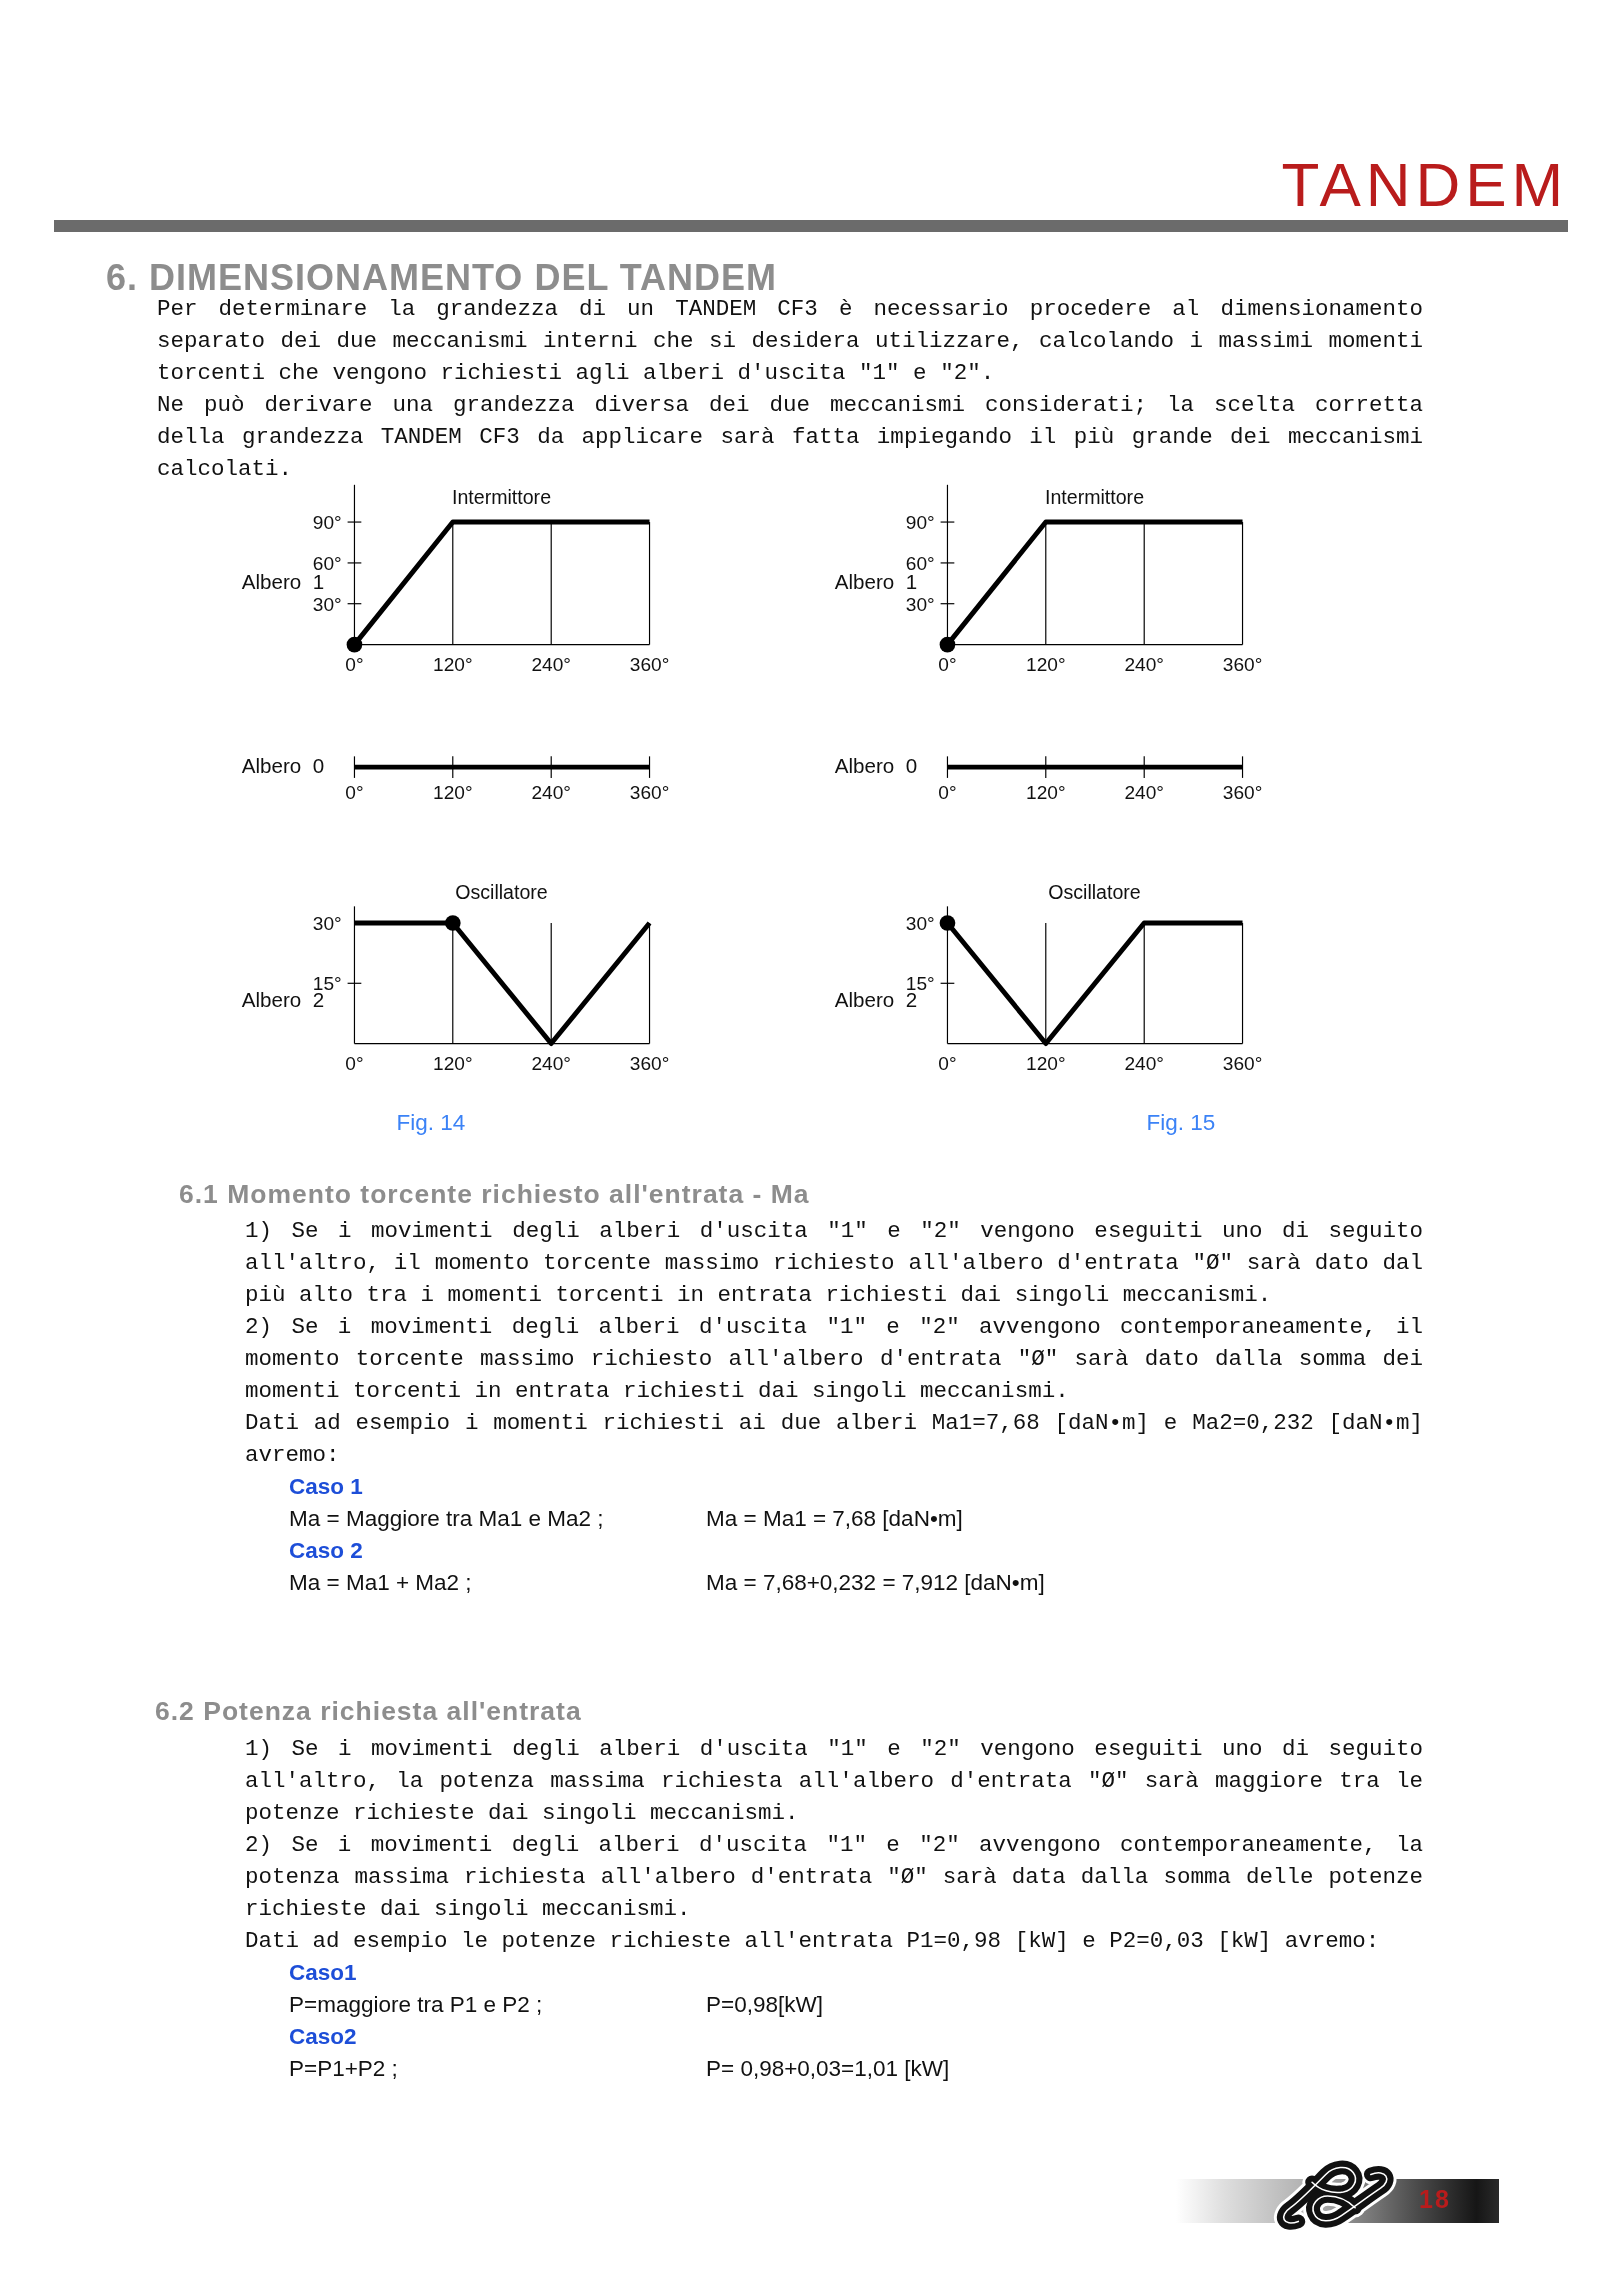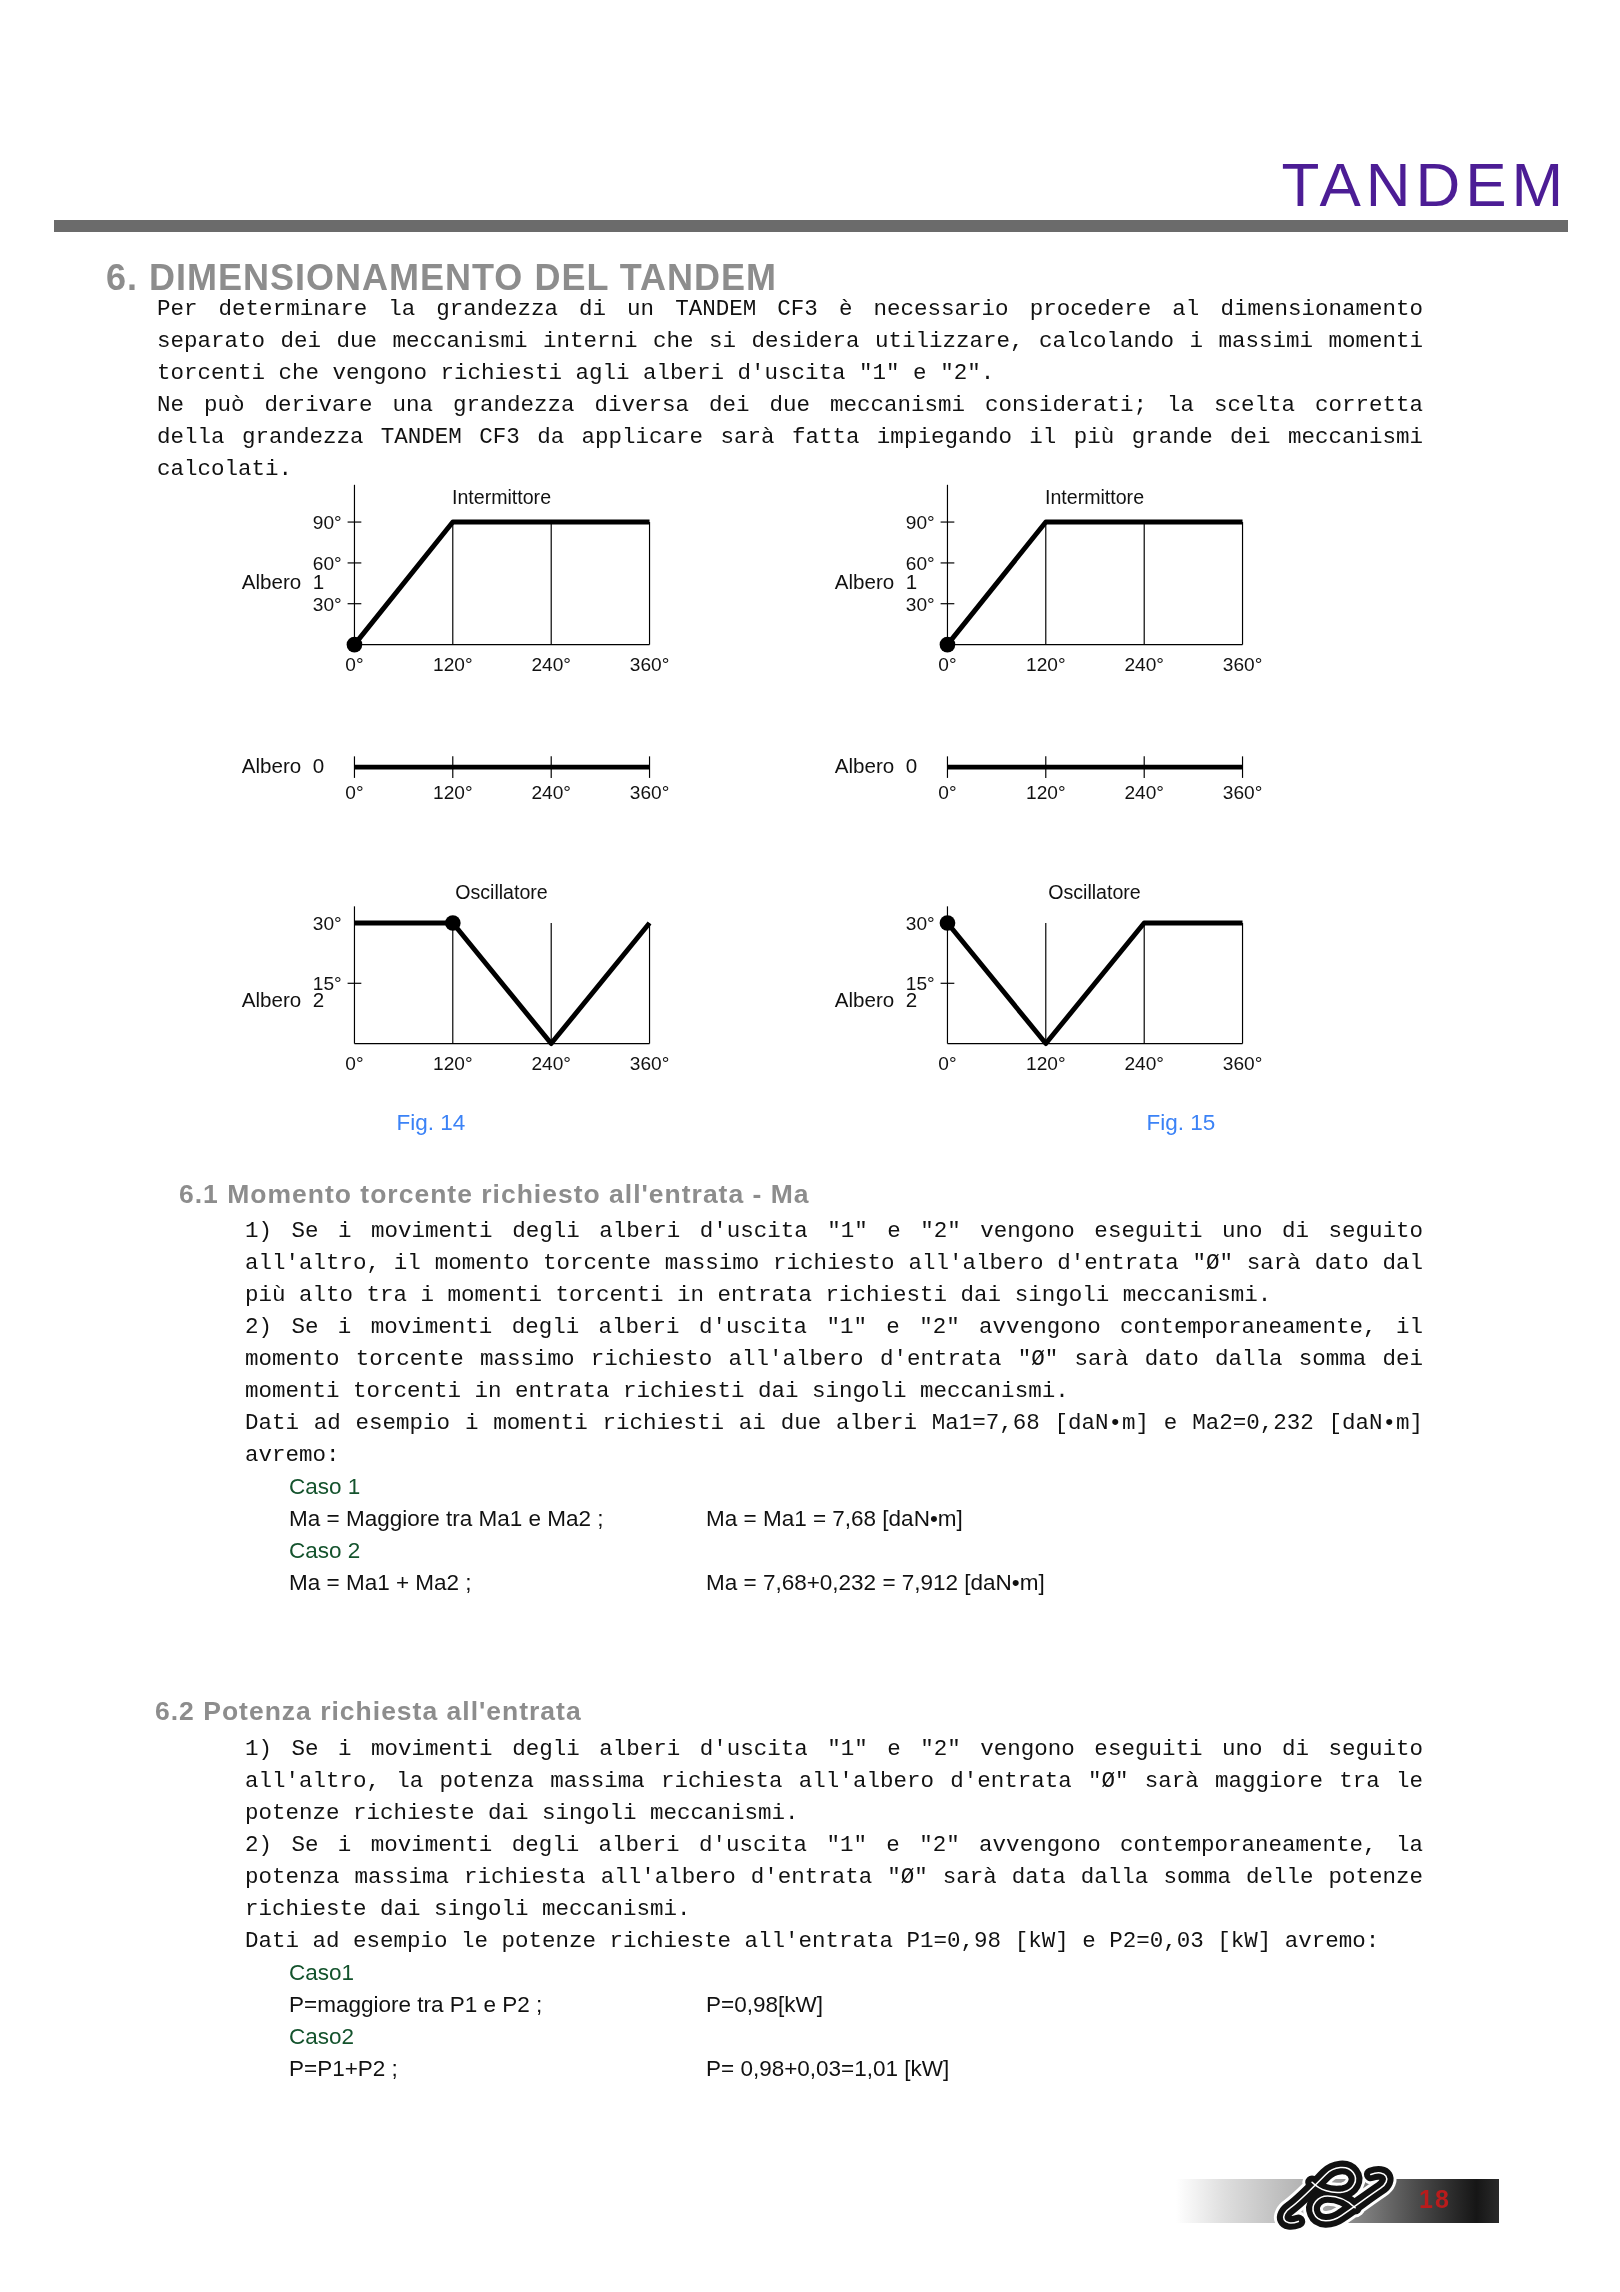--- a/index.html
+++ b/index.html
@@ -1,28 +1,28 @@
 <!DOCTYPE html>
 <html><head>
 <meta charset="utf-8">
 <style>
   html,body{margin:0;padding:0;background:#fff;}
   .page{position:relative;width:1620px;height:2293px;background:#fff;
         font-family:"Liberation Sans",sans-serif;color:#111;overflow:hidden;}
   .abs{position:absolute;}
   .codes{font-size:36px;color:#757575;letter-spacing:2.5px;}
-  .brand{font-size:62px;color:#4c1d95;letter-spacing:4.9px;text-align:right;}
+  .brand{font-size:62px;color:#b91c1c;letter-spacing:4.9px;text-align:right;}
   .hbar{background:#6b6b6b;}
   .sec-title{color:#8d8d8d;font-weight:bold;letter-spacing:1px;}
   .t31{font-size:36px;margin-left:30px;} .t27{font-size:26.5px;}
   .body-text{font-size:22.5px;line-height:32px;text-align:justify;}
   .body-text p{margin:0;font-family:Liberation Mono, monospace;}
   .mb16{margin-bottom:15.7px;} .mb31{margin-bottom:30px;} .mb50{margin-bottom:49px;}
   .caso-block{margin-left:44px;font-size:22.5px;line-height:32px;}
-  .caso{color:#14532d;font-weight:normal;}
+  .caso{color:#1d4ed8;font-weight:bold;}
   .fcol{display:inline-block;width:417px;}
   .caption{font-size:22.5px;text-align:center;color:#3b82f6;}
   svg text{font-family:"Liberation Sans",sans-serif;fill:#111;white-space:pre;}
   .thin{stroke:#000;stroke-width:1.2;fill:none;}
   .thick{stroke:#000;stroke-width:5;fill:none;stroke-linejoin:round;}
   .ct{font-size:20px;} .tk{font-size:19.5px;} .sh{font-size:21px;}
   .footer-bar{background:linear-gradient(90deg,#ffffff 0%,#dedede 15%,#a8a8a8 45%,#4a4a4a 75%,#161616 93%,#2a2a2a 100%);}
   .pagenum{font-size:25px;color:#b91c1c;letter-spacing:2px;font-weight:bold;}
 </style>
 </head>

